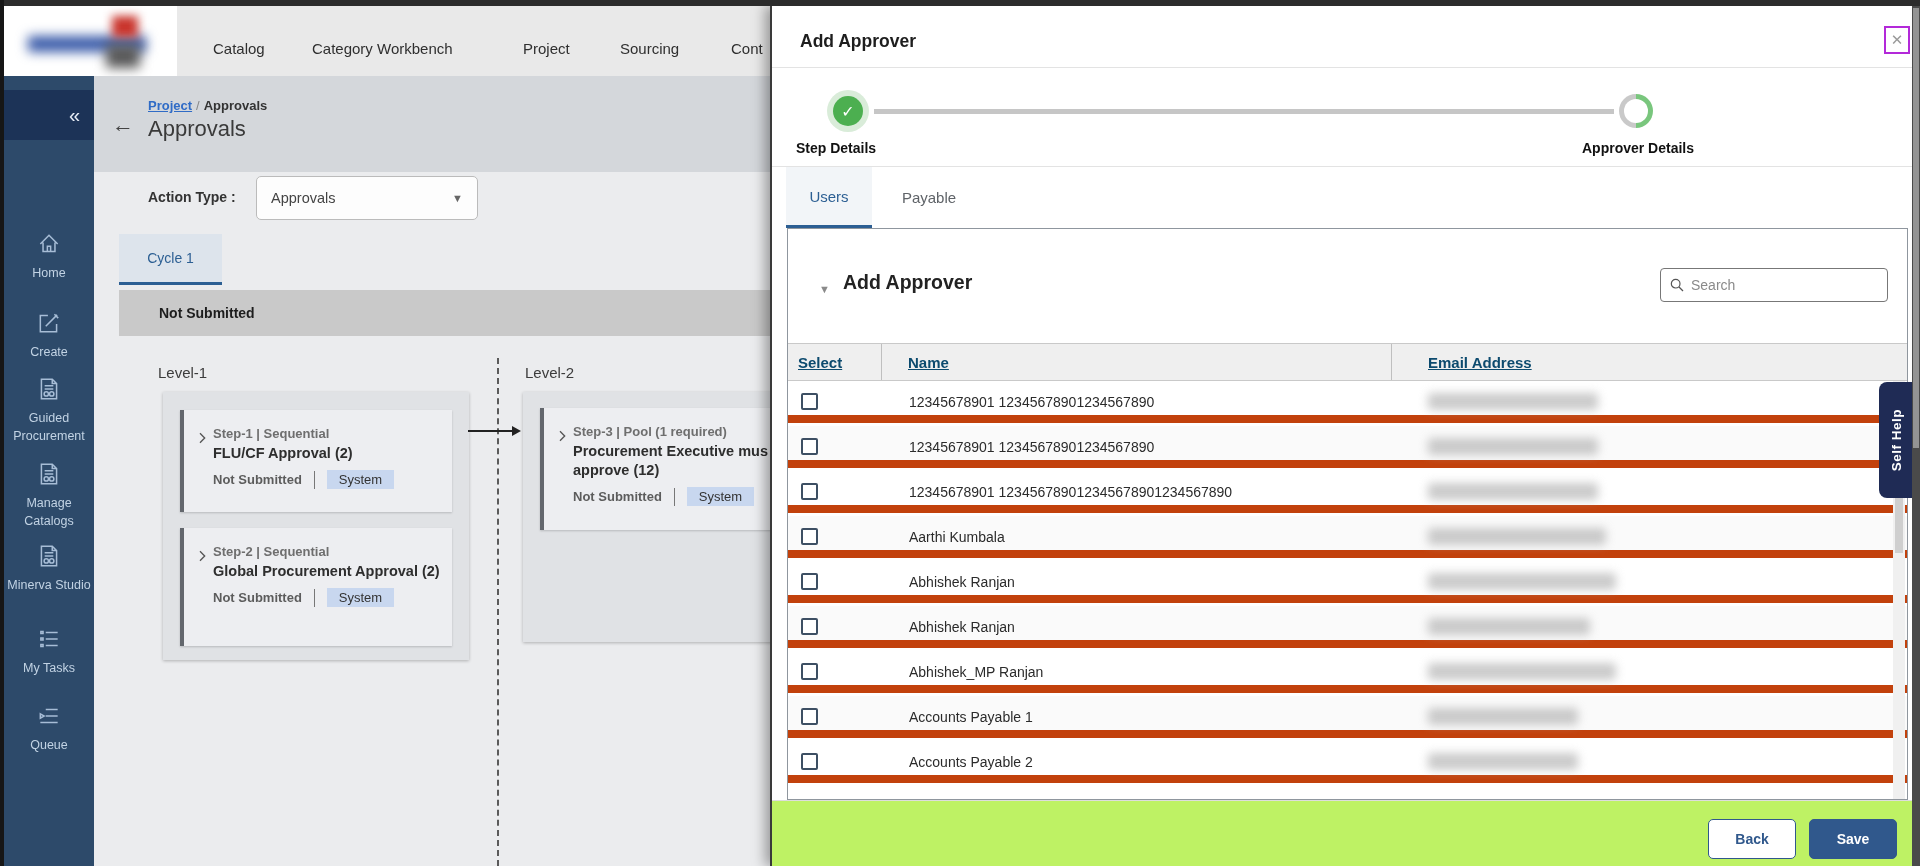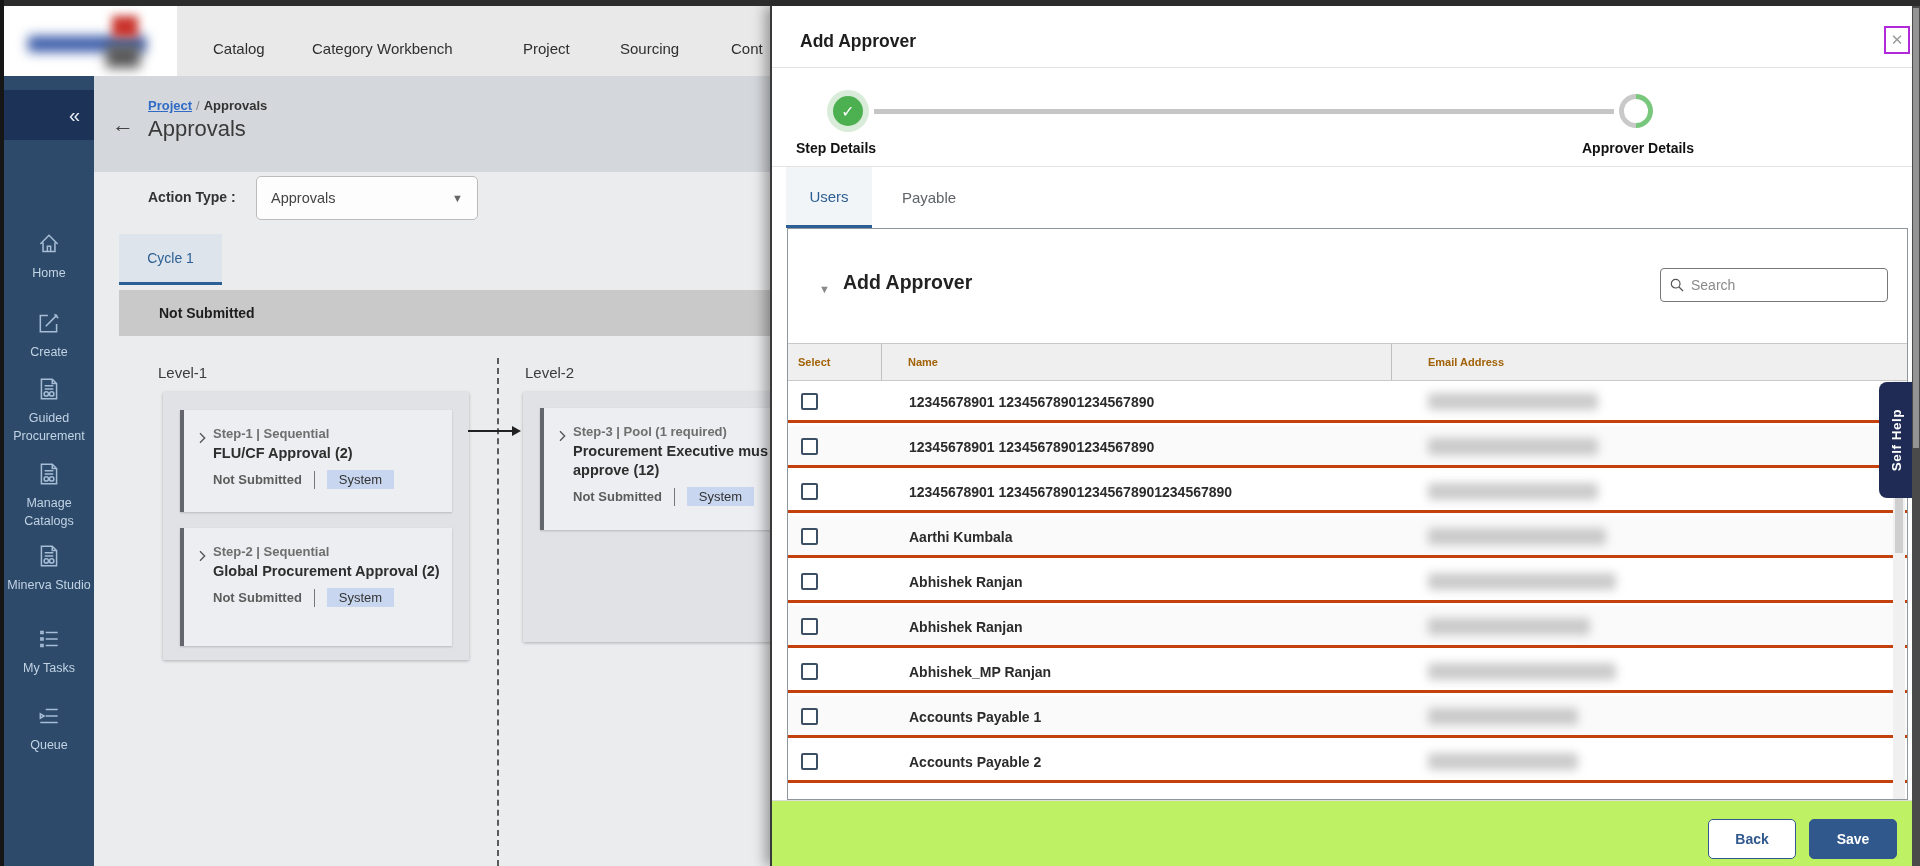--- a/index.html
+++ b/index.html
@@ -76,25 +76,25 @@
 
   .panel { position:absolute; left:15px; top:222px; width:1121px; height:572px; background:#fff; border:1px solid #8f969e; }
   .sec-caret { position:absolute; left:31px; top:54px; font-size:11px; color:#8a8a8a; cursor:pointer; }
   .sec-title { position:absolute; left:55px; top:42px; font-size:19.5px; font-weight:bold; color:#222; }
   .search-box { position:absolute; left:872px; top:39px; width:228px; height:34px; border:1.5px solid #777; border-radius:4px; display:flex; align-items:center; padding:0 8px; }
   .search-box svg { width:16px; height:16px; stroke:#555; fill:none; stroke-width:1.8; flex:0 0 auto; }
   .search-box input { border:none; outline:none; width:100%; margin-left:6px; font-size:14px; color:#333; font-family:"Liberation Sans", sans-serif; }
   .search-box input::placeholder { color:#8a8a8a; }
 
   .thead { position:absolute; left:0px; top:114px; width:1119px; height:38px; background:#efefef; border-top:1px solid #c9c9c9; border-bottom:1px solid #c9c9c9; display:flex; }
-  .th { display:flex; align-items:center; font-size:11px; font-weight:bold; color:#a16207; }
+  .th { display:flex; align-items:center; font-size:15px; font-weight:bold; color:#0c4a6e;text-decoration:underline; }
   .th.c1 { width:94px; padding-left:10px; border-right:1px solid #bfbfbf; }
   .th.c2 { width:510px; padding-left:26px; border-right:1px solid #bfbfbf; }
   .th.c3 { padding-left:36px; flex:1; }
-  .trow { position:absolute; left:0; width:1119px; height:42px; background:#fff; border-bottom:3px solid #c2410c;font-weight:bold; }
+  .trow { position:absolute; left:0; width:1119px; height:42px; background:#fff; border-bottom:8px solid #c2410c; }
   .trow.alt { background:#fafafa; }
   .cbox { position:absolute; left:13px; top:12px; width:17px; height:17px; border:2px solid #3d4f63; border-radius:2px; background:#fff; cursor:pointer; }
   .rname { position:absolute; left:121px; top:0; height:42px; display:flex; align-items:center; font-size:14px; color:#2b2b2b; }
   .blob { position:absolute; left:640px; top:12px; height:17px; background:#b5b5b5; border-radius:3px; filter:blur(5px); opacity:.7; }
   .tbl-scroll { position:absolute; left:1105px; top:152px; width:12px; height:418px; background:#f0f0f0; }
   .tbl-scroll .thumb { position:absolute; left:2px; top:2px; width:8px; height:170px; background:#cfcfcf; }
 
   .modal-footer { position:absolute; left:0; top:794px; width:1148px; height:66px; background:#bef264; border-top:1px solid #ddd; }
   .btn { position:absolute; top:18px; height:40px; border-radius:5px; font-size:14px; font-weight:bold; display:flex; align-items:center; justify-content:center; cursor:pointer; font-family:"Liberation Sans", sans-serif; }
   .btn-back { left:936px; width:88px; background:#fff; border:1.5px solid #30588c; color:#30588c; }

